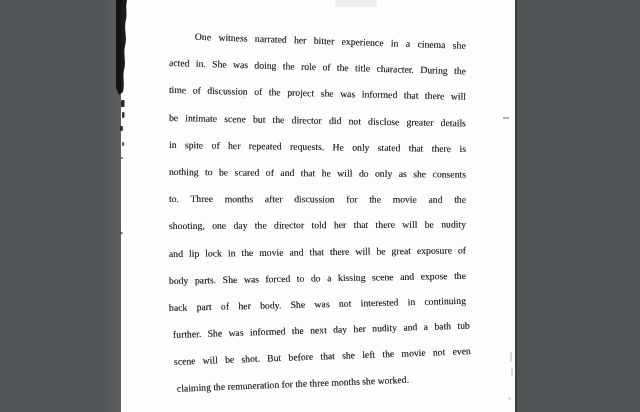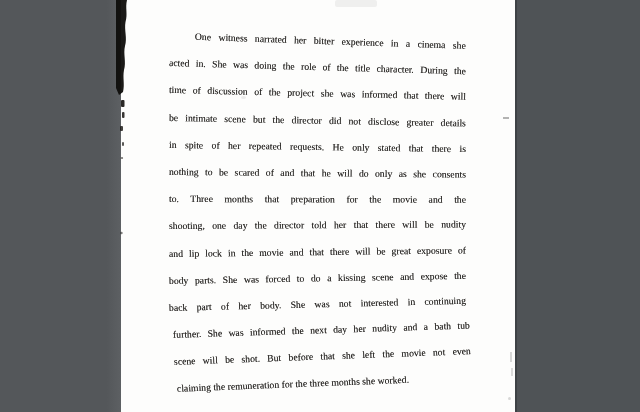--- a/index.html
+++ b/index.html
@@ -71,21 +71,21 @@
     <div class="smudge-top"></div>
     <div class="smudge-mid"></div>
 
     <div class="textblock">
       <div class="line first">One witness narrated her bitter experience in a cinema she</div>
       <div class="line">acted in. She was doing the role of the title character. During the</div>
       <div class="line">time of discussion of the project she was informed that there will</div>
       <div class="line">be intimate scene but the director did not disclose greater details</div>
       <div class="line">in spite of her repeated requests. He only stated that there is</div>
       <div class="line">nothing to be scared of and that he will do only as she consents</div>
-      <div class="line">to. Three months that preparation for the movie and the</div>
+      <div class="line">to. Three months after discussion for the movie and the</div>
       <div class="line">shooting, one day the director told her that there will be nudity</div>
       <div class="line">and lip lock in the movie and that there will be great exposure of</div>
       <div class="line">body parts. She was forced to do a kissing scene and expose the</div>
       <div class="line">back part of her body. She was not interested in continuing</div>
       <div class="line">further. She was informed the next day her nudity and a bath tub</div>
       <div class="line">scene will be shot. But before that she left the movie not even</div>
       <div class="line last">claiming the remuneration for the three months she worked.</div>
     </div>
 
     <svg class="edge-tear" viewBox="0 0 14 412" preserveAspectRatio="none">

